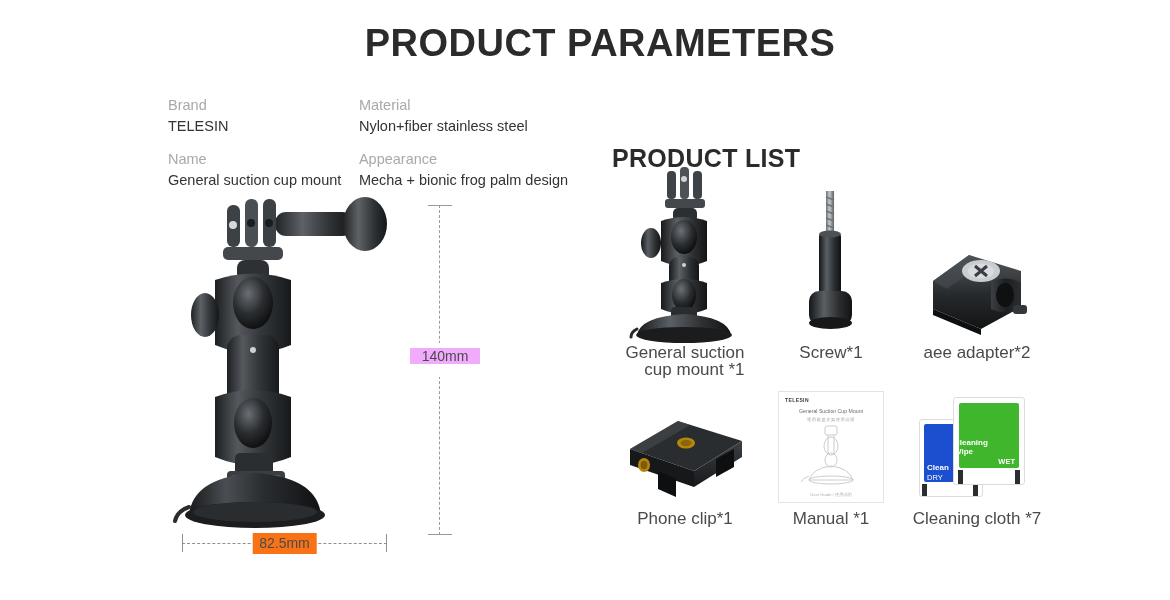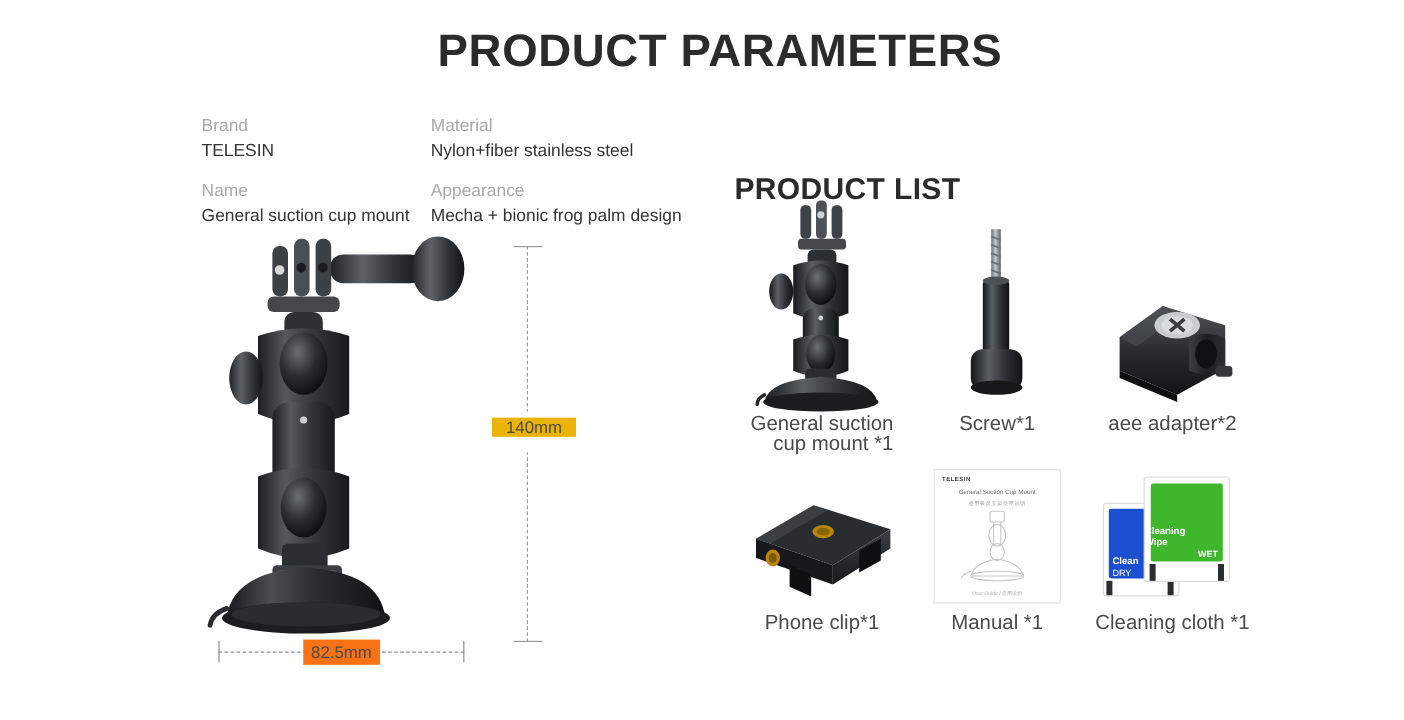--- a/index.html
+++ b/index.html
@@ -33,21 +33,21 @@
 
   
   .dim-v{position:absolute;left:424px;top:205px;height:330px;width:40px;}
   .dim-v .cap{position:absolute;left:4px;width:24px;height:1px;background:#9a9a9a;}
   .dim-v .cap.top{top:0;}
   .dim-v .cap.bot{bottom:0;}
   .dim-v .line{position:absolute;left:15px;top:0;bottom:0;width:0;
      border-left:1px dashed #9a9a9a;}
   .dim-v .vmask{position:absolute;left:0;top:138px;width:40px;height:34px;background:#fff;}
   .dim-v .label{position:absolute;left:-14px;top:143px;width:70px;text-align:center;
-     font-size:14px;color:#4a4a4a;background:#eab308;}
+     font-size:14px;color:#4a4a4a;background:#f0abfc;}
 
   
   .dim-h{position:absolute;left:182px;top:533px;width:205px;height:26px;}
   .dim-h .cap{position:absolute;top:1px;height:18px;width:1px;background:#8f8f8f;}
   .dim-h .cap.l{left:0;}
   .dim-h .cap.r{right:0;}
   .dim-h .line{position:absolute;left:0;right:0;top:10px;height:0;
      border-top:1px dashed #8f8f8f;}
   .dim-h .label{position:absolute;left:50%;top:0;transform:translateX(-50%);
      background:#f97316;padding:0 7px;font-size:14px;color:#4a4a4a;line-height:21px;}
@@ -354,19 +354,19 @@
 
             <div style="position:absolute;left:34px;top:2px;width:70px;height:86px;background:#ffffff;border:1px solid #dcdcdc;border-radius:3px;">
               <div style="position:absolute;left:5px;top:5px;right:5px;bottom:16px;background:#3fb62b;border-radius:2px;"></div>
               <div style="position:absolute;right:20px;bottom:28px;font-size:8px;font-weight:bold;color:#ffffff;">Cleaning Wipe</div>
               <div style="position:absolute;right:9px;bottom:18px;font-size:7.5px;font-weight:bold;color:#ffffff;">WET</div>
               <div style="position:absolute;left:4px;bottom:0;width:5px;height:14px;background:#2b2e31;"></div>
               <div style="position:absolute;right:4px;bottom:0;width:5px;height:14px;background:#2b2e31;"></div>
             </div>
           </div>
         </div>
-        <div class="pcap">Cleaning cloth *1</div>
+        <div class="pcap">Cleaning cloth *7</div>
       </div>
 
     </div>
   </div>
 
 </div>
 
 </body></html>

